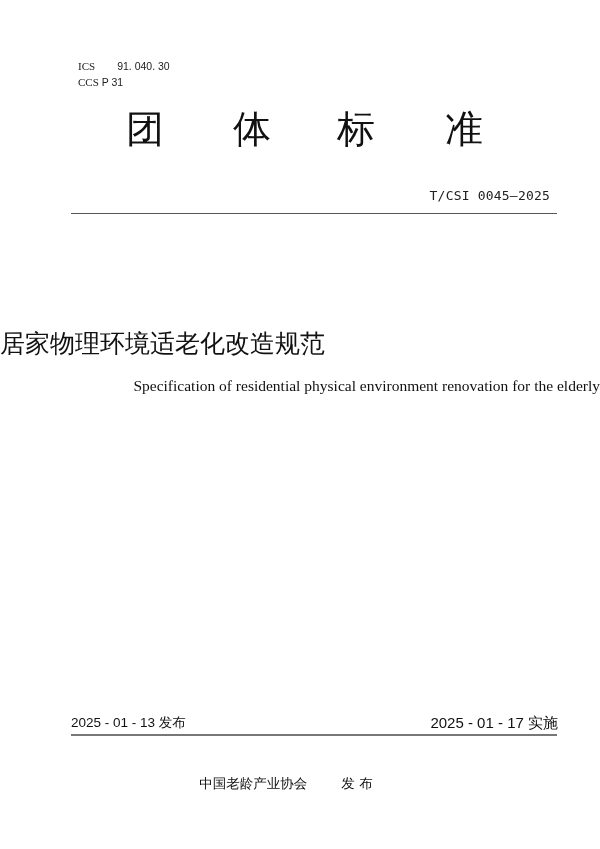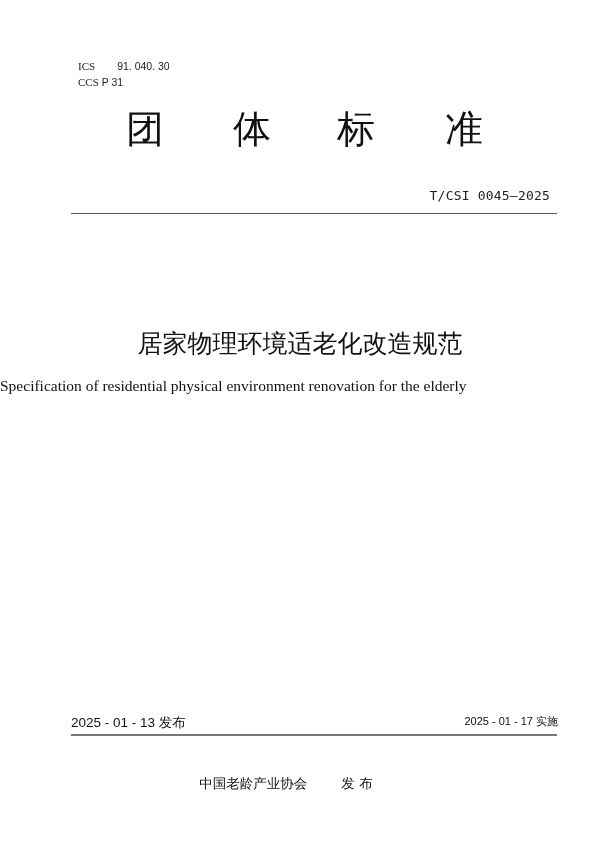--- a/index.html
+++ b/index.html
@@ -7,24 +7,24 @@
     .abs { position: absolute; }
     .codes { left: 78px; top: 58px; font-family: "Liberation Serif", serif; font-size: 11px; line-height: 16px; color: #222; }
     .codes .num { font-family: "Liberation Sans", sans-serif; font-size: 10.5px; margin-left: 22px; }
     .codes .num.p { margin-left: 3px; }
     .big-title { top: 104px; left: 0; width: 600px; height: 50px; font-family: "DejaVu Sans", sans-serif; font-size: 38px; color: #111; }
     .big-title span { position: absolute; top: 0; }
     .std-no { top: 188px; right: 50px; font-family: "DejaVu Sans Mono", monospace; font-size: 13px; letter-spacing: 0.2px; color: #222; }
     .rule { left: 71px; width: 486px; height: 1px; background: #555; }
     .rule.top { top: 213px; }
     .rule.bottom { top: 734px; height: 2px; background: #777; }
-    .cn-title { top: 327px; left: 0; width: 600px; text-align: center; font-family: "DejaVu Sans", sans-serif; font-size: 25px; color: #111; }
-    .en-title { top: 377px; left: 0; width: 600px; text-align: left; font-family: "Liberation Serif", serif; font-size: 15.5px; color: #111; }
+    .cn-title { top: 327px; left: 0; width: 600px; text-align: left; font-family: "DejaVu Sans", sans-serif; font-size: 25px; color: #111; }
+    .en-title { top: 377px; left: 0; width: 600px; text-align: right; font-family: "Liberation Serif", serif; font-size: 15.5px; color: #111; }
     .date-left { top: 714px; left: 71px; font-family: "Liberation Sans", sans-serif; font-size: 13.5px; color: #111; }
-    .date-right { top: 714px; right: 42px; font-family: "Liberation Sans", sans-serif; font-size: 11px; color: #111; }
+    .date-right { top: 714px; right: 42px; font-family: "Liberation Sans", sans-serif; font-size: 15px; color: #111; }
     .publisher { top: 775px; left: 0; width: 572px; text-align: center; font-family: "DejaVu Sans", sans-serif; font-size: 13.5px; color: #111; }
     .publisher .gap { display: inline-block; width: 34px; }
   </style>
 </head>
 <body>
 
 <div class="abs codes">
   <div>
     <span>ICS</span><span class="num">91. 040. 30</span>
   </div>

